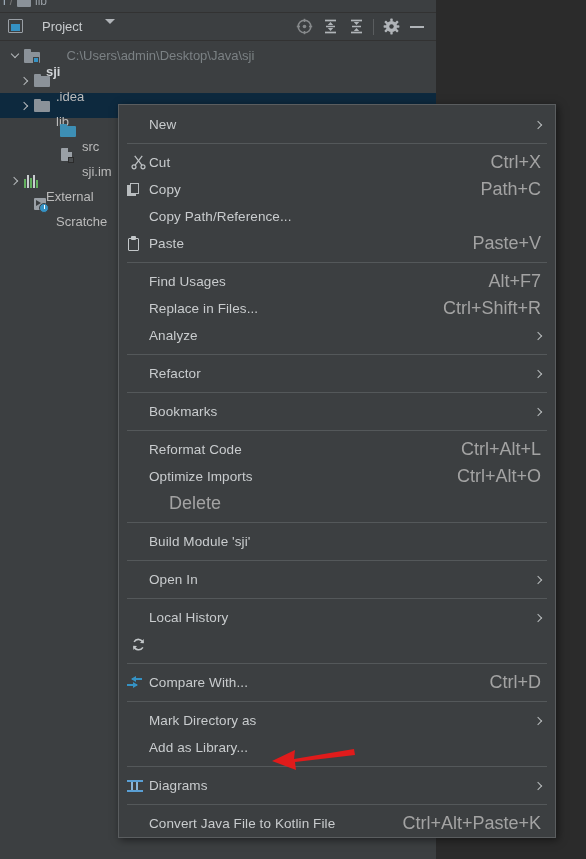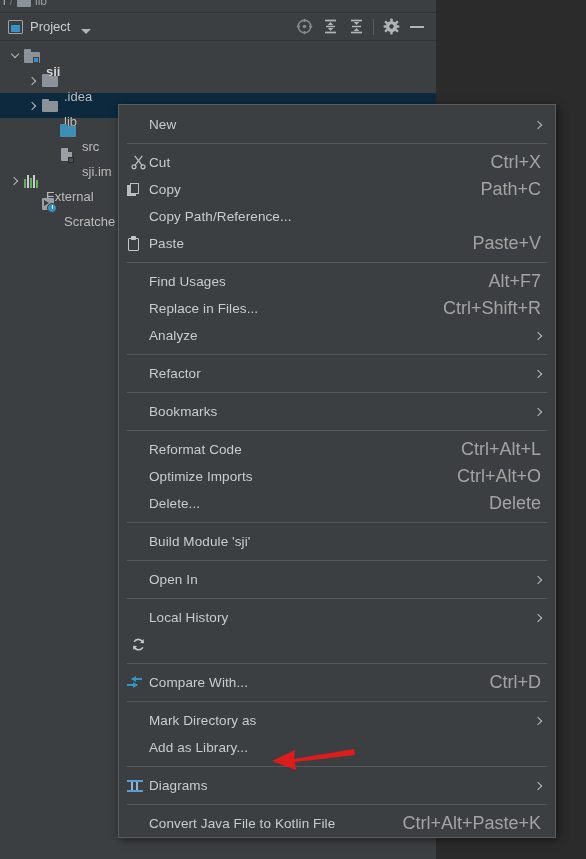--- a/index.html
+++ b/index.html
@@ -36,21 +36,21 @@
   
   .tool-window {
     position: absolute; left: 0; top: 12px; width: 436px; height: 847px;
     background: #3c3f41; border-top: 1px solid #323232;
   }
   .tw-header {
     height: 28px; display: flex; align-items: center;
     padding: 0 6px 0 8px; background: #3c3f41;
     border-bottom: 1px solid #323232;
   }
-  .tw-title-group { display: flex; align-items: flex-end; gap: 7px; }
+  .tw-title-group { display: flex; align-items: flex-start; gap: 19px; }
   .tw-icon-project {
     width: 15px; height: 14px; border: 1.6px solid #9aa0a6; border-radius: 1px;
     display: flex; align-items: flex-end; justify-content: center;
     background: #3c3f41;
   }
   .tw-icon-project i {
     display: block; width: 9px; height: 7px; background: #3592c4; margin-bottom: 1px;
   }
   .tw-title { font-size: 13px; color: #c9ccce; }
   .caret-down {
@@ -73,21 +73,21 @@
   }
   .tree-row.selected { background: #0d293e; }
   .tw-arrow {
     width: 18px; flex: 0 0 18px; display: flex; align-items: center; justify-content: center;
     color: #9aa0a6; font-size: 11px;
   }
   .tw-arrow.empty { visibility: hidden; }
   .chev-right { display:block; width:6px; height:6px; border-right:1.6px solid #b4b8bb; border-bottom:1.6px solid #b4b8bb; transform: rotate(-45deg); margin-left:-2px;}
   .chev-down  { display:block; width:6px; height:6px; border-right:1.6px solid #b4b8bb; border-bottom:1.6px solid #b4b8bb; transform: rotate(45deg); margin-bottom:3px;}
   .indent-1 { padding-left: 6px; }
-  .indent-2 { padding-left: 24px; }
+  .indent-2 { padding-left: 16px; }
   .indent-3 { padding-left: 42px; }
 
   .ic { flex: 0 0 auto; margin-right: 6px; position: relative; }
 
   .ic-module { width: 16px; height: 14px; }
   .ic-module .body { position:absolute; left:0; top:3px; width:16px; height:11px; background:#8b9299; border-radius:1px; }
   .ic-module .tab  { position:absolute; left:0; top:0px; width:7px; height:4px; background:#8b9299; border-radius:1px 1px 0 0; }
   .ic-module .sq   { position:absolute; left:9px; top:8px; width:6px; height:6px; background:#3592c4; border:1px solid #3c3f41;}
 
   .ic-folder { width: 16px; height: 13px; }
@@ -240,20 +240,21 @@
       <div class="tree-row indent-1">
         <span class="tw-arrow">
             <i class="chev-down"></i>
           </span>
         <span class="ic ic-module">
             <i class="tab"></i>
             <i class="body"></i>
             <i class="sq"></i>
           </span>
         <span class="node-name bold">sji</span>
+        <span class="node-path">C:\Users\admin\Desktop\Java\sji</span>
       </div>
 
       <div class="tree-row indent-2">
         <span class="tw-arrow">
             <i class="chev-right"></i>
           </span>
         <span class="ic ic-folder">
             <i class="tab"></i>
             <i class="body"></i>
           </span>
@@ -406,21 +407,20 @@
       <span class="mi-label">Reformat Code</span>
       <span class="mi-shortcut">Ctrl+Alt+L</span>
     </div>
     <div class="menu-item">
       <span class="mi-icon"></span>
       <span class="mi-label">Optimize Imports</span>
       <span class="mi-shortcut">Ctrl+Alt+O</span>
     </div>
     <div class="menu-item">
       <span class="mi-icon"></span>
-      <span class="mi-label">Delete...</span>
       <span class="mi-shortcut">Delete</span>
     </div>
     <div class="menu-sep"></div>
 
     <div class="menu-item">
       <span class="mi-icon"></span>
       <span class="mi-label">Build Module 'sji'</span>
     </div>
     <div class="menu-sep"></div>
 

